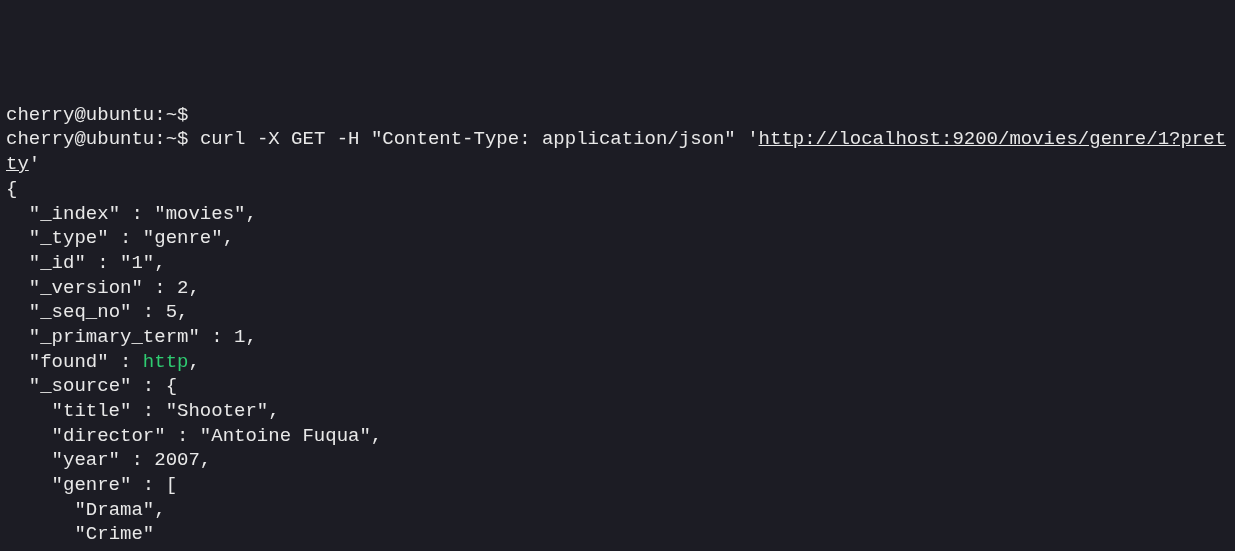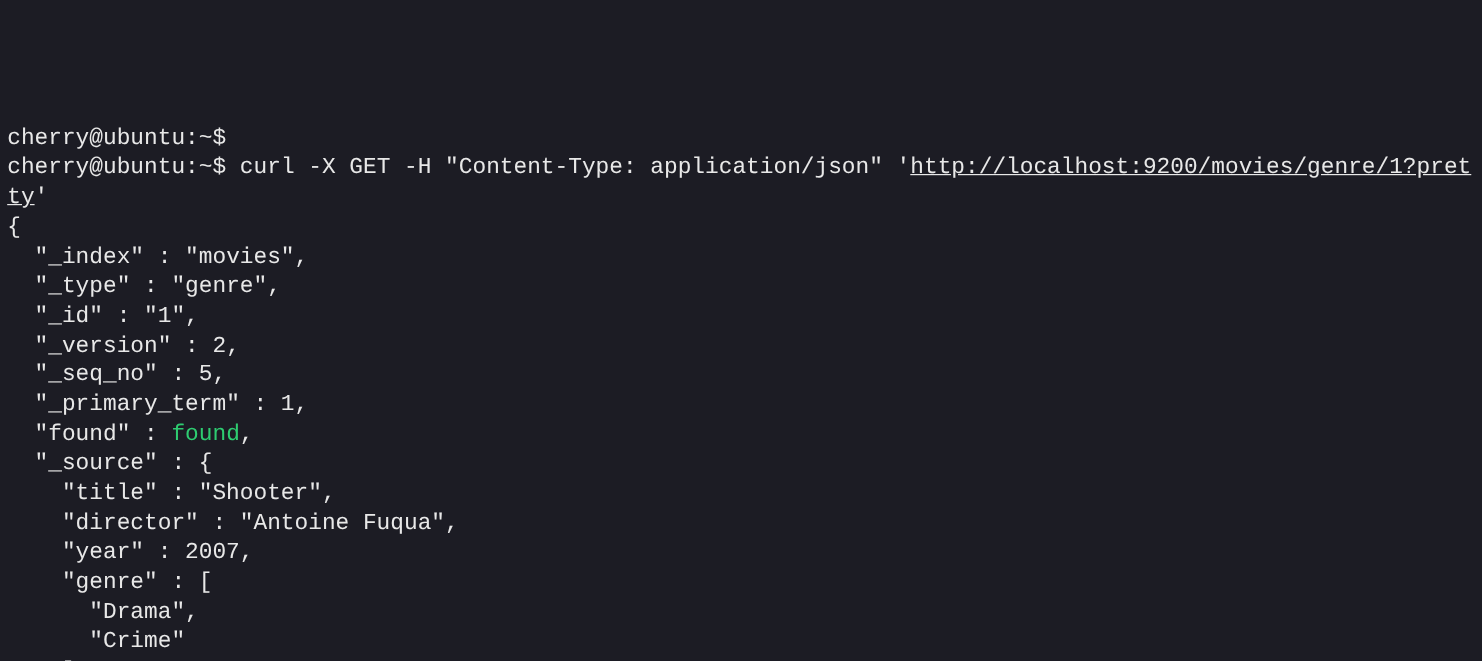--- a/index.html
+++ b/index.html
@@ -24,21 +24,21 @@
 
 <span><span><span>cherry</span>@<span>ubuntu</span>:<span>~</span><span>$</span></span>
 <span><span>cherry</span>@<span>ubuntu</span>:<span>~</span><span>$</span></span> <span>curl -X GET -H "Content-Type: application/json" '</span><span class="underline">http://localhost:9200/movies/genre/1?pretty</span><span>'</span>
 <span>{</span>
 <span>  "_index" : "movies",</span>
 <span>  "_type" : "genre",</span>
 <span>  "_id" : "1",</span>
 <span>  "_version" : 2,</span>
 <span>  "_seq_no" : 5,</span>
 <span>  "_primary_term" : 1,</span>
-<span><span>  "found" : </span><span class="kw-true">found</span><span>,</span></span>
+<span><span>  "found" : </span><span class="kw-true">http</span><span>,</span></span>
 <span>  "_source" : {</span>
 <span>    "title" : "Shooter",</span>
 <span>    "director" : "Antoine Fuqua",</span>
 <span>    "year" : 2007,</span>
 <span>    "genre" : [</span>
 <span>      "Drama",</span>
 <span>      "Crime"</span>
 <span>    ]</span>
 
 

